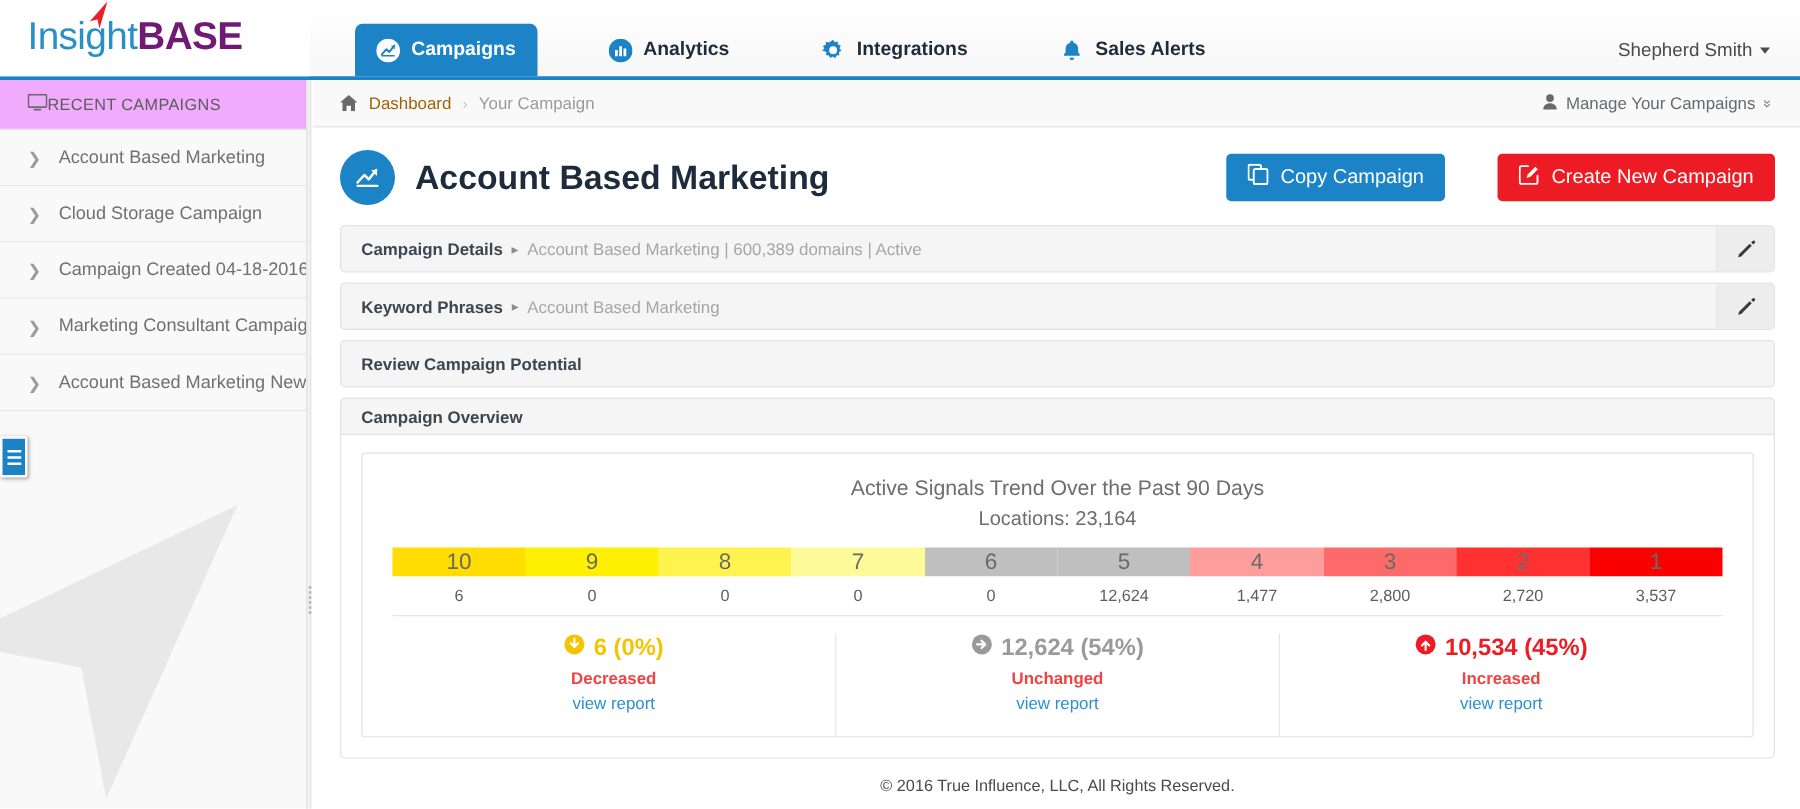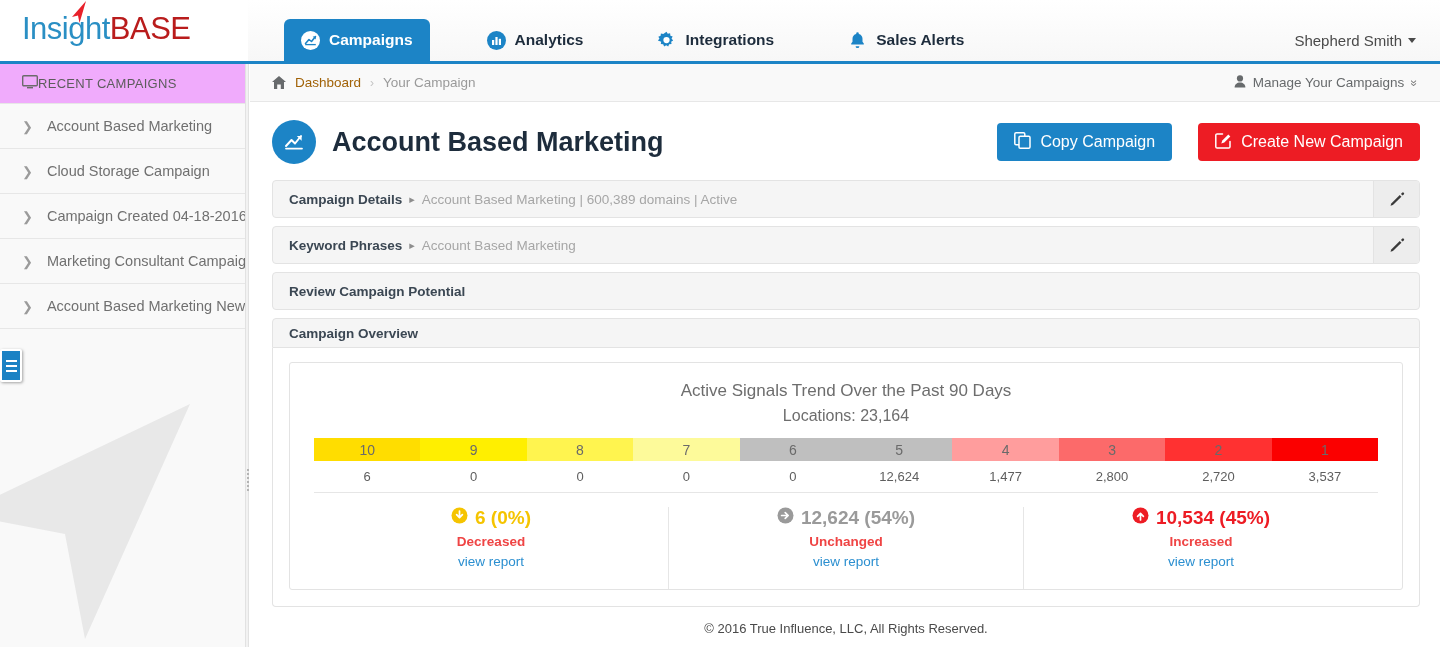--- a/index.html
+++ b/index.html
@@ -18,21 +18,21 @@
     border-bottom: 3px solid #1c84c6;
     display: flex; align-items: flex-end;
   }
   .logo-wrap {
     width: 248px; height: 64px; position: relative;
     display: flex; align-items: center; padding-left: 22px;
     background: #fff;
   }
   .logo-text { font-size: 31px; letter-spacing: -0.5px; white-space: nowrap; }
   .logo-insight { color: #2a8fc4; font-weight: 400; }
-  .logo-base { color: #b91c1c; font-weight: 400; }
+  .logo-base { color: #701a75; font-weight: 700; }
   .logo-arrow {
     position: absolute; left: 66px; top: 4px; width: 22px; height: 24px;
   }
 
   .nav-tabs { display: flex; align-items: flex-end; height: 64px; flex: 1; }
   .nav-tab {
     display: flex; align-items: center; gap: 9px;
     height: 42px; padding: 0 17px; margin-right: 4px;
     font-size: 15.5px; font-weight: 700; color: #1d2c3c;
     border-radius: 6px 6px 0 0; cursor: pointer; white-space: nowrap; margin-left: 36px;
@@ -123,21 +123,21 @@
     display: flex; align-items: center; padding: 18px 20px 0 22px;
   }
   .page-badge {
     width: 44px; height: 44px; border-radius: 50%; background: #1c84c6;
     display: flex; align-items: center; justify-content: center; flex: 0 0 44px;
   }
   .page-title {
     margin-left: 16px; font-size: 27px; font-weight: 700; color: #1d2c3c;
     white-space: nowrap;
   }
-  .page-actions { margin-left: auto; display: flex; gap: 26px; border-radius: 11px; }
+  .page-actions { margin-left: auto; display: flex; gap: 42px; border-radius: 11px; }
   .btn {
     display: flex; align-items: center; gap: 9px;
     height: 38px; padding: 0 17px; border: none; border-radius: 4px;
     font-size: 16px; font-weight: 400; color: #fff; cursor: pointer;
     font-family: "Liberation Sans", sans-serif; white-space: nowrap;
   }
   .btn-blue { background: #1c84c6; }
   .btn-red { background: #ed1c24; }
 
   .panels { padding: 16px 20px 0 22px; }
@@ -173,21 +173,21 @@
     text-align: center; font-size: 17px; color: #6d6d6d; font-weight: 400;
   }
   .chart-sub {
     text-align: center; font-size: 16px; color: #6d6d6d; margin-top: 6px;
   }
 
   .scale-wrap { margin-top: 13px; }
   .scale-row { display: flex; height: 23px; }
   .scale-cell {
     flex: 1 1 0; display: flex; align-items: center; justify-content: center;
-    font-size: 14px; color: #6a6a6a;
+    font-size: 18px; color: #6a6a6a;
   }
   .value-row { display: flex; height: 32px; border-bottom: 1px solid #e6e6e6; }
   .value-cell {
     flex: 1 1 0; display: flex; align-items: center; justify-content: center;
     font-size: 13px; color: #5e5e5e;
   }
 
   .stats-row { display: flex; height: 96px; padding-top: 14px; }
   .stat {
     flex: 1 1 0; display: flex; flex-direction: column; align-items: center;

